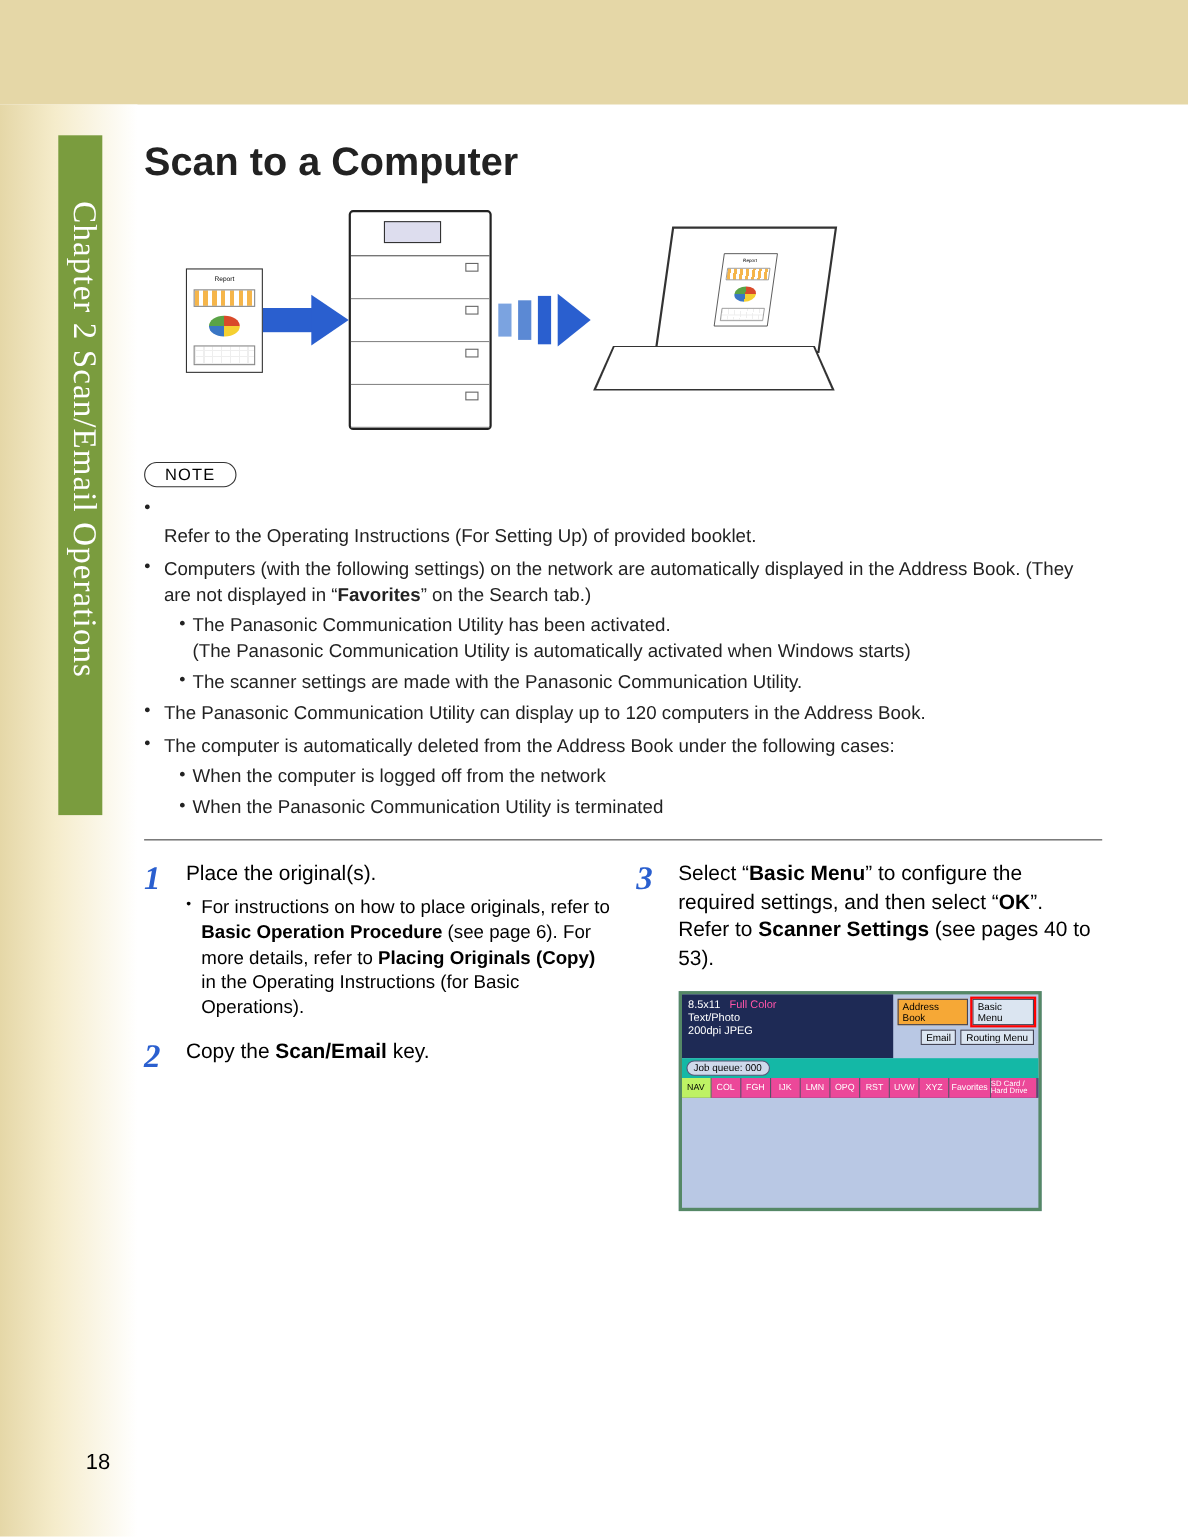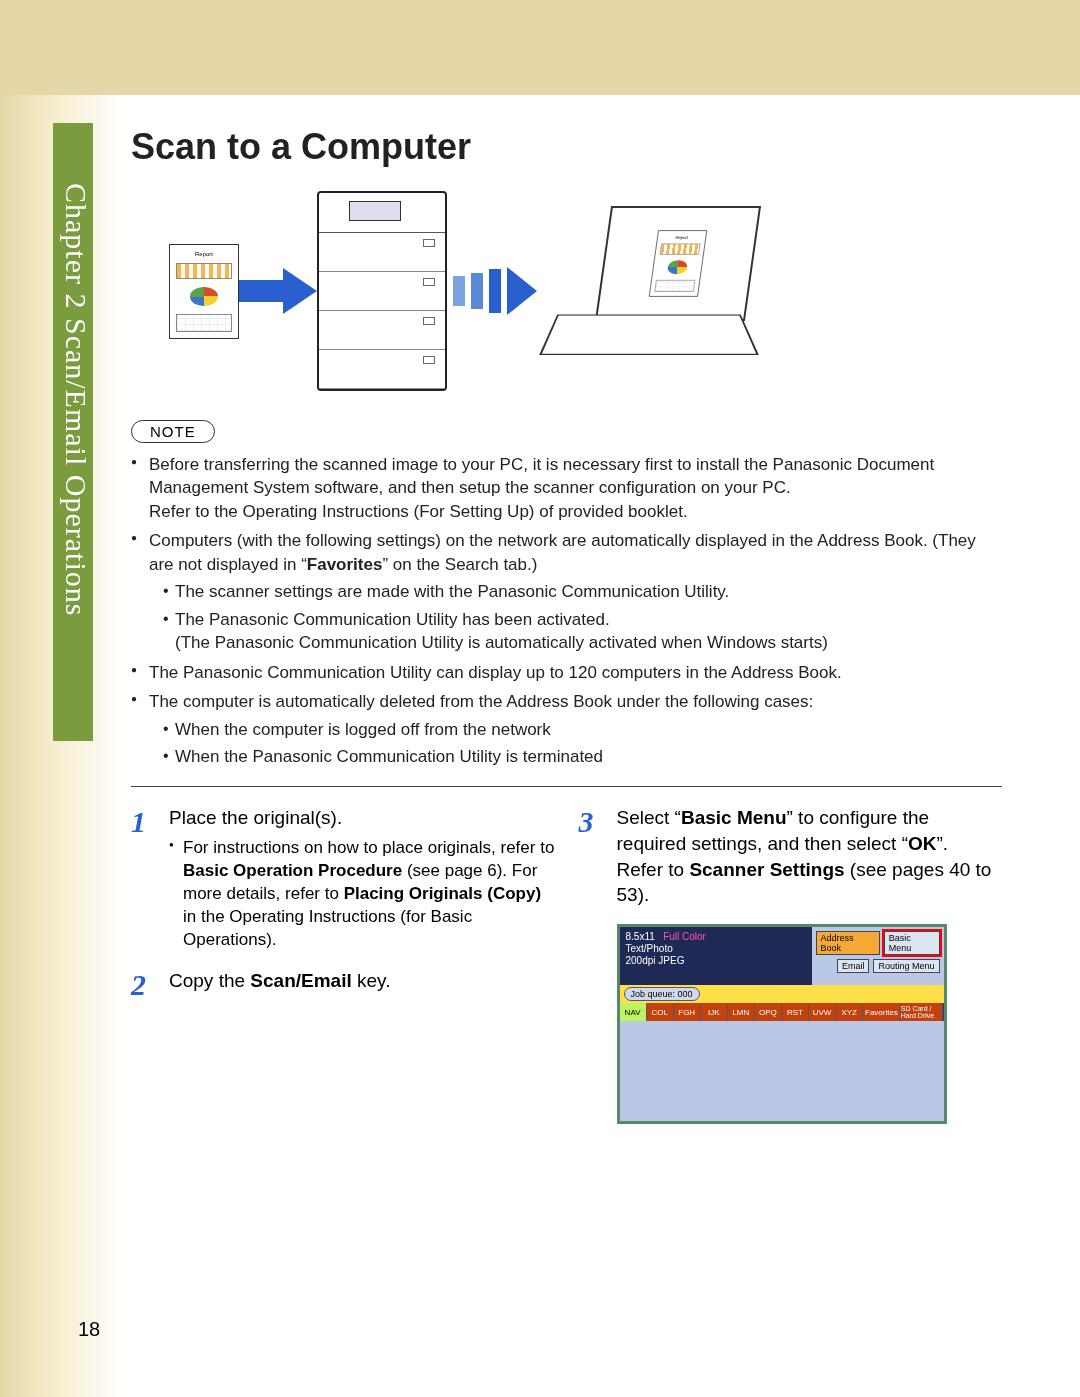--- a/index.html
+++ b/index.html
@@ -182,24 +182,24 @@
     background:#b9c8e4;
     font-size:10px;
     display:flex; flex-direction:column;
   }
   .ss-top{display:flex;height:58px;}
   .ss-info{flex:1;background:#1e2a55;color:#fff;padding:4px 6px;line-height:1.2;}
   .ss-btns{width:132px;display:flex;flex-direction:column;gap:4px;padding:4px;align-items:flex-end;}
   .ss-btn{border:1px solid #445; padding:1px 4px;font-size:9px;background:#dbe5f1;}
   .ss-btn.orange{background:#f6a836;}
   .ss-btn.red{outline:2px solid red;}
-  .ss-row2{display:flex;gap:4px;padding:2px 4px;background:#fde047;align-items:center;}
+  .ss-row2{display:flex;gap:4px;padding:2px 4px;background:#14b8a6;align-items:center;}
   .pill{border:1px solid #557;padding:1px 6px;border-radius:9px;background:#cfd9eb;font-size:9px;}
   .ss-tabs{display:flex;background:#2a3a72;height:18px;}
-  .ss-tab{flex:1;border-right:1px solid #556;background:#c2410c;color:#fff;font-size:8px;display:flex;align-items:center;justify-content:center;}
+  .ss-tab{flex:1;border-right:1px solid #556;background:#ec4899;color:#fff;font-size:8px;display:flex;align-items:center;justify-content:center;}
   .ss-tab.sel{background:#bef264;color:#000;}
   .ss-tab.fav{flex:1.4;}
   .ss-tab.sd{flex:1.6;font-size:7px;line-height:1;}
   .ss-grid{flex:1;display:flex;padding:4px;gap:2px;}
   .ss-cells{flex:1;display:grid;grid-template-columns:repeat(3,1fr);grid-auto-rows:22px;gap:4px;}
   .cell{border:1px solid #668;background:#eef2f9;}
   .ss-scroll{width:22px;display:flex;flex-direction:column;justify-content:space-between;align-items:center;color:#335;}
   .ss-scroll .ar{border:1px solid #557;background:#e7edf7;width:18px;height:18px;display:flex;align-items:center;justify-content:center;}
   .page-num{
     position:absolute;
@@ -248,30 +248,30 @@
             <div class="mini-line"></div>
         </div>
       </div>
       <div class="base"></div>
     </div>
   </div>
 
   <div class="note-pill">NOTE</div>
   <ul class="notes">
     <li>
-      <span>Before transferring the scanned image to your PC, it is necessary first to install the Panasonic Document Management System software, and then setup the scanner configuration on your PC.</span><br>
+      <br>
       <span>Refer to the Operating Instructions (For Setting Up) of provided booklet.</span>
     </li>
     <li>
       <span>Computers (with the following settings) on the network are automatically displayed in the Address Book. (They are not displayed in “</span><b>Favorites</b><span>” on the Search tab.)</span>
       <ul class="sub">
-        <li>The scanner settings are made with the Panasonic Communication Utility.</li>
         <li>
           <span>The Panasonic Communication Utility has been activated.</span><br><span>(The Panasonic Communication Utility is automatically activated when Windows starts)</span>
         </li>
+        <li>The scanner settings are made with the Panasonic Communication Utility.</li>
       </ul>
     </li>
     <li>The Panasonic Communication Utility can display up to 120 computers in the Address Book.</li>
     <li>
       <span>The computer is automatically deleted from the Address Book under the following cases:</span>
       <ul class="sub">
         <li>When the computer is logged off from the network</li>
         <li>When the Panasonic Communication Utility is terminated</li>
       </ul>
     </li>

